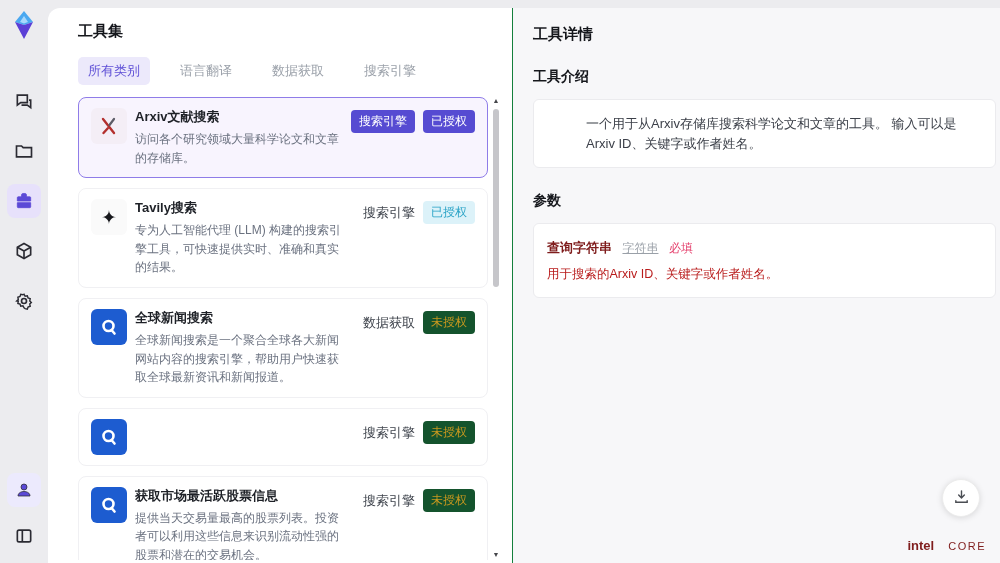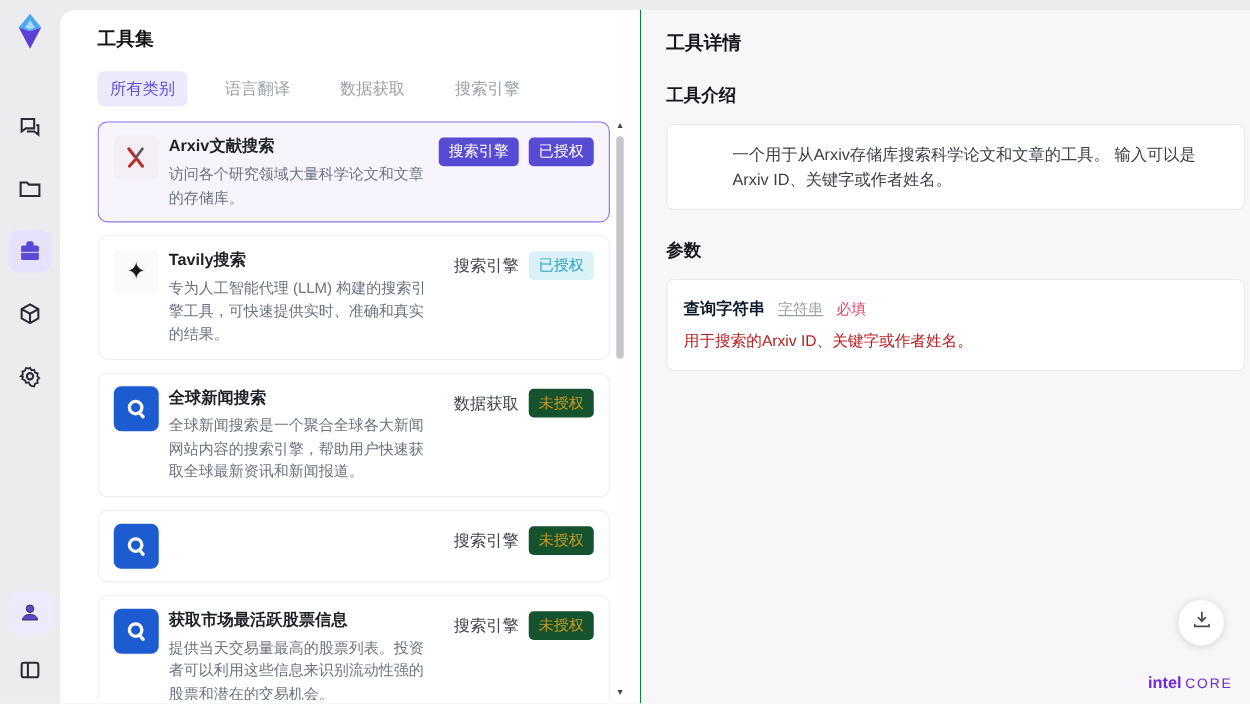--- a/index.html
+++ b/index.html
@@ -51,30 +51,30 @@
   .vs-arrow { position:absolute; left:0; width:12px; text-align:center; font-size:7px; color:#45464b; cursor:pointer; }
   .vs-up { top:0; } .vs-down { bottom:2px; }
   .vs-thumb { position:absolute; left:3px; top:12px; width:6px; height:178px; background:#c6c6ca; border-radius:3px; cursor:pointer; }
 
   
   .pane-detail { flex:1; background:#f7f7f9; border-left:1px solid #15803d; padding:17px 20px; position:relative; border-radius:0 12px 0 0; }
   .detail-title { font-size:15px; font-weight:bold; color:#15171c; }
   .section-h { font-size:14px; font-weight:bold; color:#15171c; margin-top:24px; }
   .white-box { background:#ffffff; border:1px solid #ebebee; border-radius:6px; margin-top:13px; padding:14px 13px; }
   .intro-text { font-size:13px; color:#3c4049; line-height:1.5;margin-left:39px; }
-  .param-name { font-size:13px; font-weight:bold; color:#0f172a; }
+  .param-name { font-size:13px; font-weight:bold; color:#7f1d1d; }
   .param-type { font-size:12px; color:#9aa0a8; margin-left:6px;text-decoration:underline; }
   .param-req { font-size:12px; color:#e5426e; margin-left:6px; }
   .param-desc { font-size:12.5px; color:#b91c1c; margin-top:9px; }
 
   
   .fab { position:absolute; right:20px; bottom:46px; width:38px; height:38px; border-radius:50%;
          background:#fff; border:1px solid #ececec; box-shadow:0 1px 6px rgba(0,0,0,.13);
          display:flex; align-items:center; justify-content:center; cursor:pointer; z-index:6; }
-  .intel { position:absolute; right:14px; bottom:10px; color:#6d28d9; display:flex; align-items:baseline; gap:3px; z-index:6; }
+  .intel { position:absolute; right:14px; bottom:10px; color:#7f1d1d; display:flex; align-items:baseline; gap:14px; z-index:6; }
   .intel .i1 { font-size:13px; font-weight:bold; }
   .intel .i2 { font-size:11px; letter-spacing:1.5px; }
 </style>
 </head>
 <body>
 
 <div class="rail">
   <div class="logo">
     <svg width="30" height="30" viewBox="0 0 30 30">
       <polygon points="15,1 24,12 15,15 6,12" fill="#4aa8f0"></polygon>

